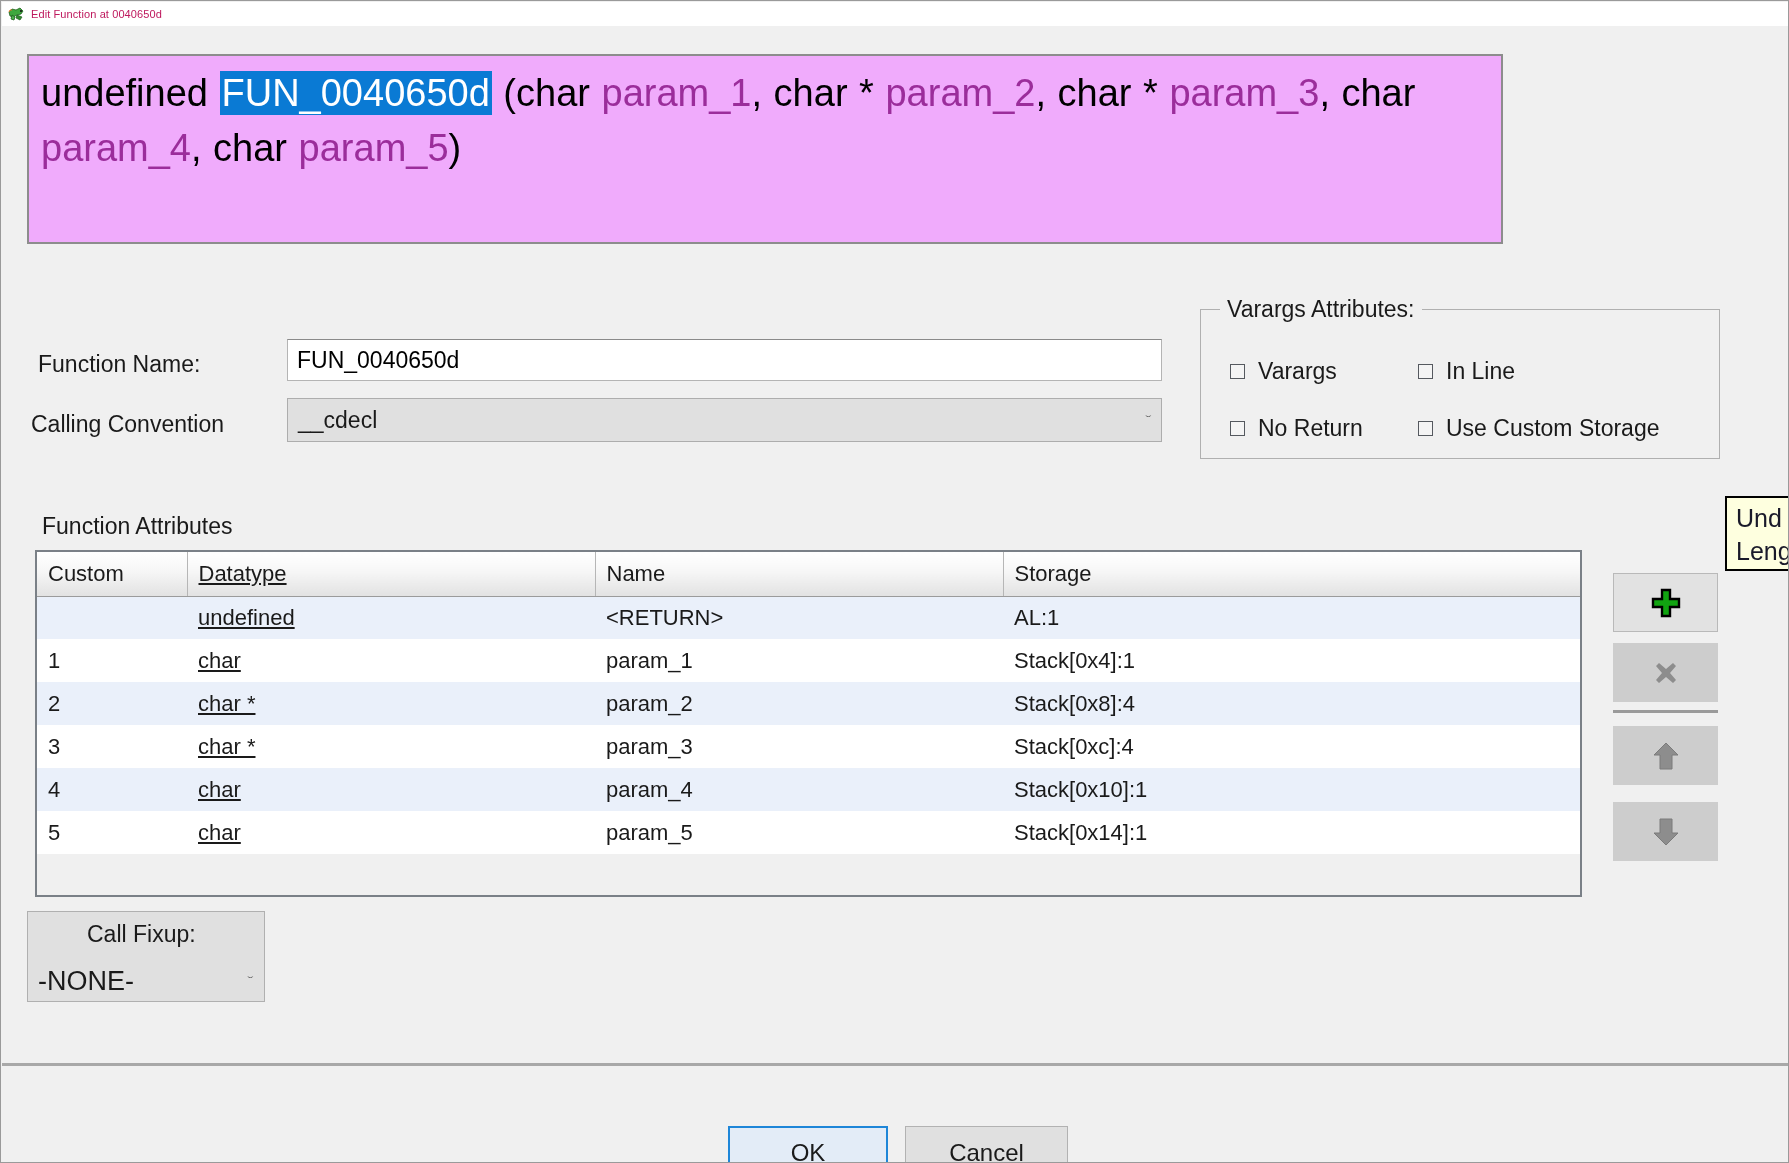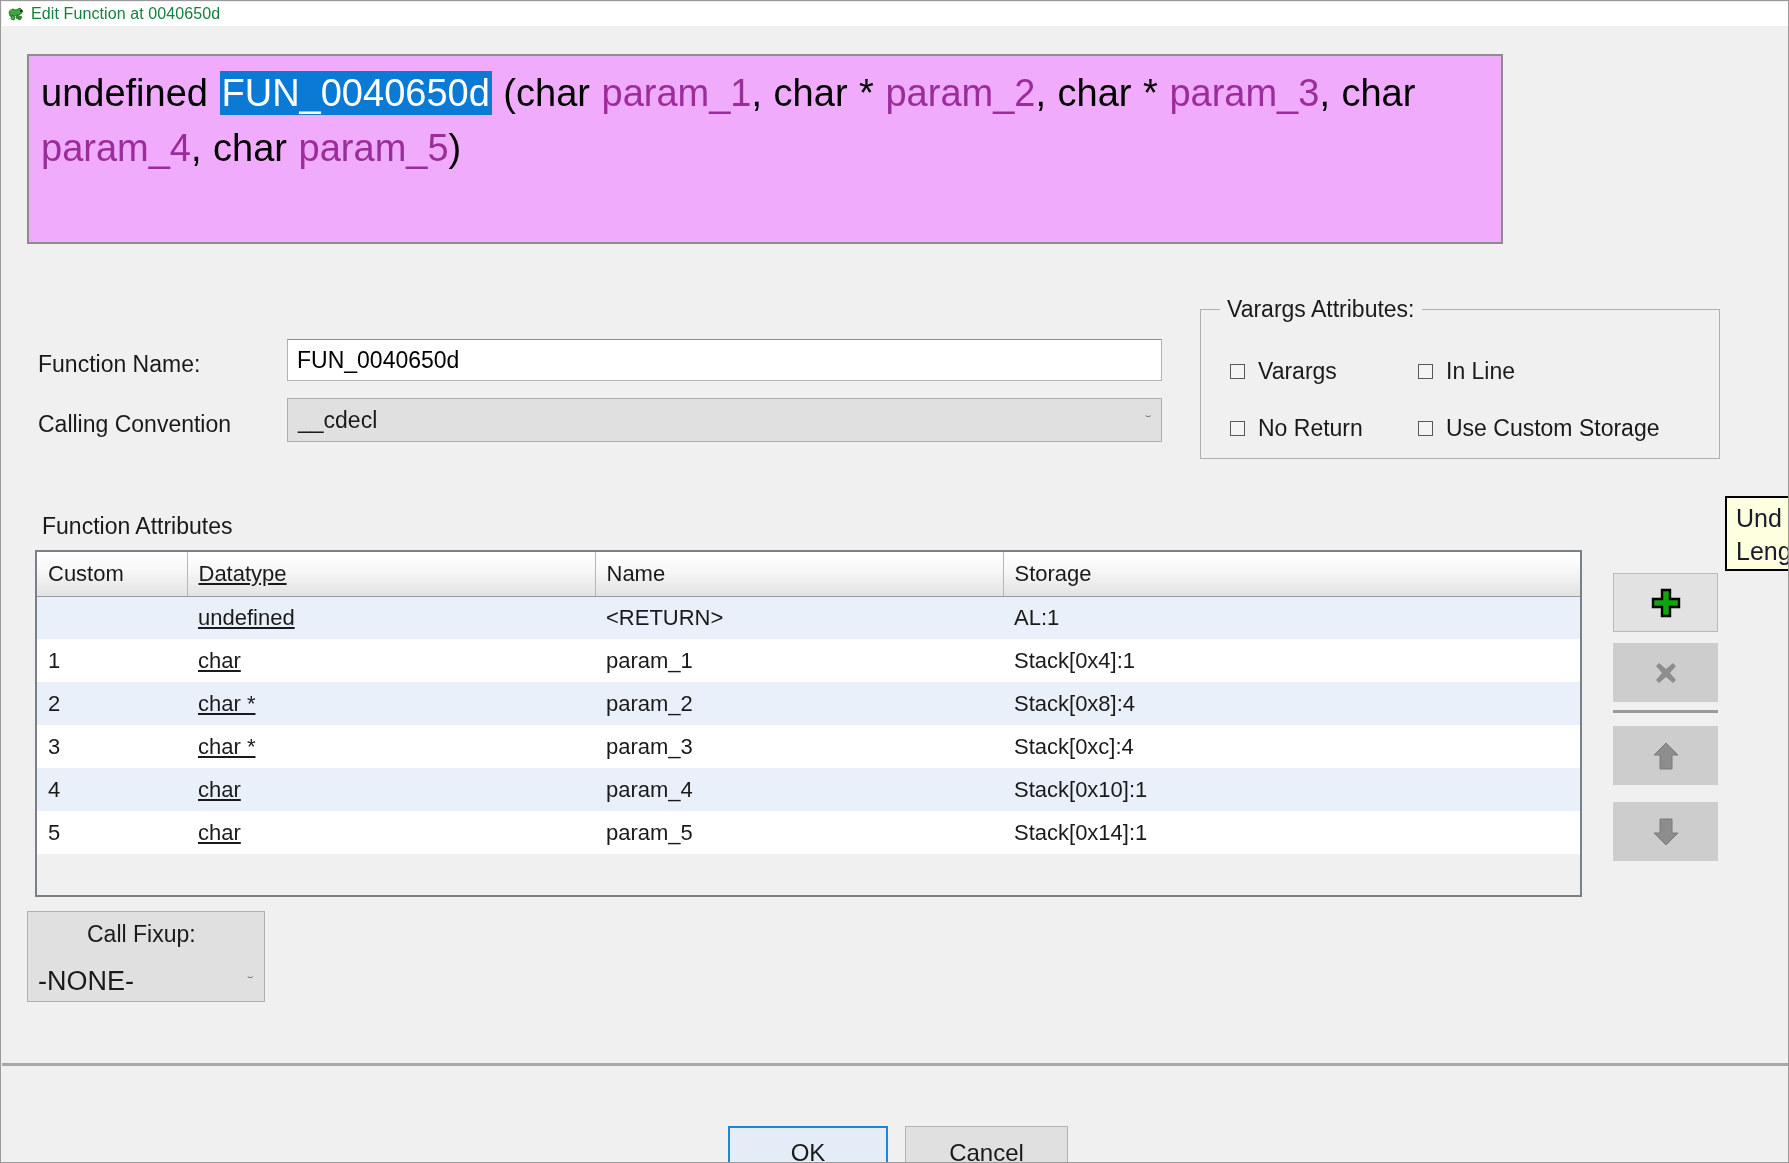--- a/index.html
+++ b/index.html
@@ -38,22 +38,22 @@
     padding-left: 6px;
     box-sizing: border-box;
   }
   #titlebar .title-icon {
     width: 16px; height: 16px;
     margin-right: 7px;
     position: relative;
     flex: 0 0 auto;
   }
   #titlebar .title-text {
-    font-size: 16px;
-    color: #15803d;
+    font-size: 11px;
+    color: #be185d;
     letter-spacing: 0.1px;
     white-space: nowrap;
   }
 
   
   #client {
     position: absolute;
     left: 1px; top: 25px;
     width: 1787px;
     height: 1136px;
@@ -87,21 +87,21 @@
   }
 
   
   .form-label {
     position: absolute;
     font-size: 23px;
     color: #1a1a1a;
     white-space: nowrap;
   }
   #lbl-function-name { left: 36px; top: 325px; }
-  #lbl-calling-conv  { left: 36px; top: 385px; }
+  #lbl-calling-conv  { left: 29px; top: 385px; }
 
   #input-function-name {
     position: absolute;
     left: 285px; top: 313px;
     width: 875px; height: 42px;
     background: #ffffff;
     border: 1px solid #b4b4b4;
     border-top-color: #8a8a8a;
     box-sizing: border-box;
     font-size: 23px;

